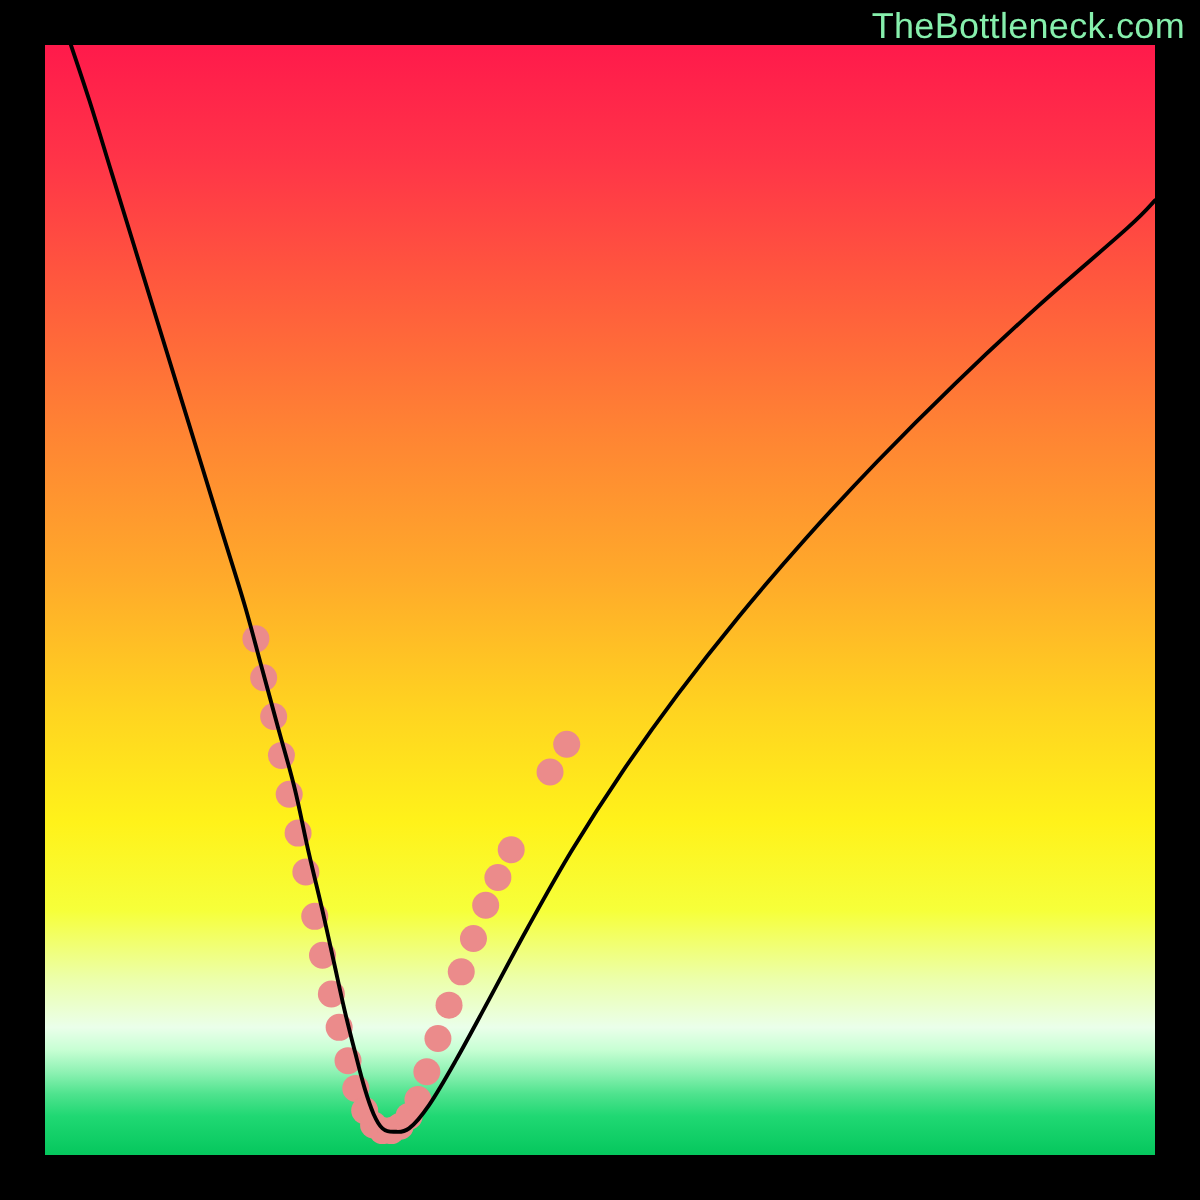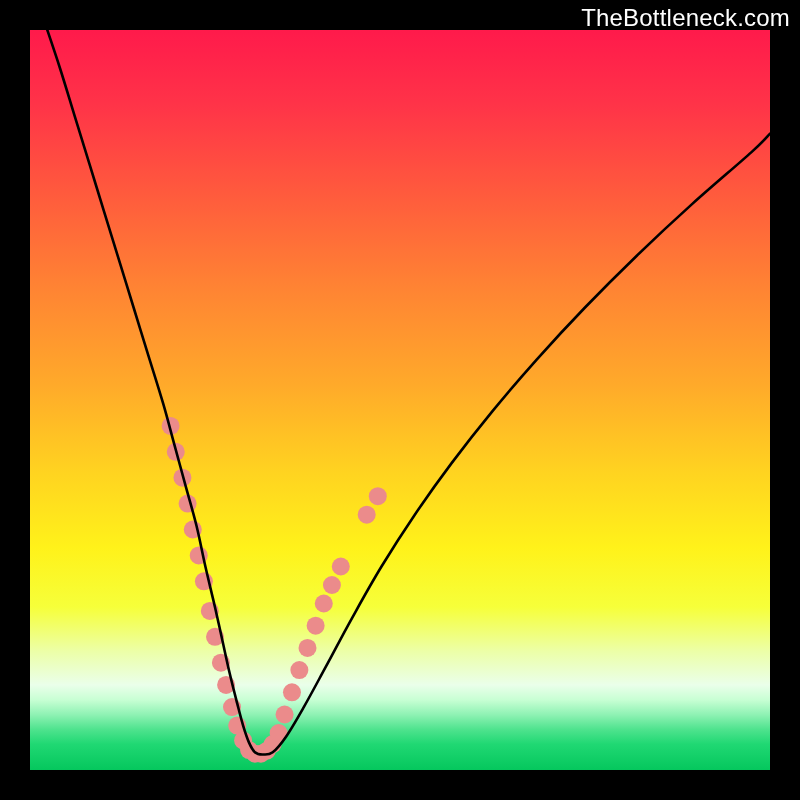--- a/index.html
+++ b/index.html
@@ -30,21 +30,21 @@
     inset: 0;
   }
   .curve-svg {
     position: absolute;
     inset: 0;
   }
   .watermark {
     position: absolute;
     top: 4px;
     right: 10px;
-    color: #ffffff;
+    color: #86efac;
     font-size: 24px;
     font-weight: 400;
     letter-spacing: 0.2px;
   }
 </style>
 </head>
 <body>
 
 <div class="frame">
 

